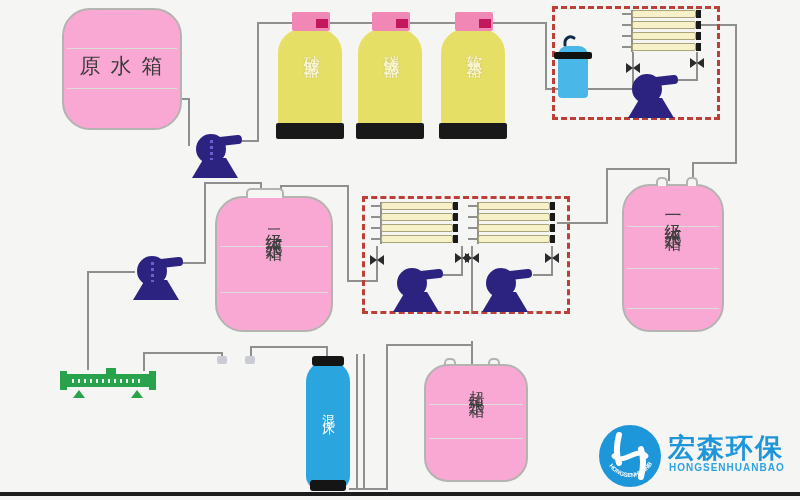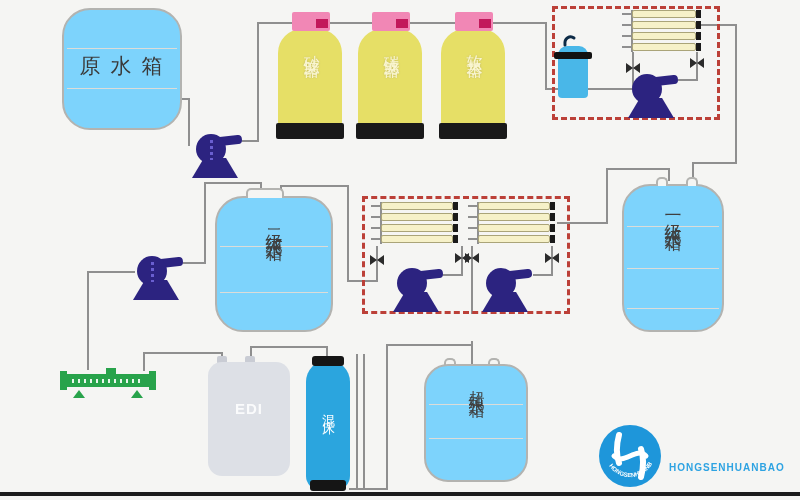--- a/index.html
+++ b/index.html
@@ -1,20 +1,20 @@
 <!DOCTYPE html>
 <html><head>
 <meta charset="utf-8">
 <style>
   html,body{margin:0;padding:0;background:#e8e8e6;}
   #canvas{position:relative;width:800px;height:500px;background:#f5f5f3;overflow:hidden;
           font-family:"Liberation Serif",serif;}
   .abs{position:absolute;}
   
-  .tank{position:absolute;background:#7dd3fc;border:2px solid #b3b3b0;border-radius:28px;box-sizing:border-box;}
+  .tank{position:absolute;background:#f9a8d4;border:2px solid #b3b3b0;border-radius:28px;box-sizing:border-box;}
   .tline{position:absolute;left:3px;right:3px;height:1px;background:#dcdcd8;}
   .tcap{position:absolute;background:#f5f5f3;border:2px solid #b3b3b0;border-bottom:none;border-radius:5px 5px 0 0;box-sizing:border-box;}
   .hlabel{position:absolute;width:100%;text-align:center;color:#3a3a3a;font-size:21px;letter-spacing:10px;padding-left:8px;box-sizing:border-box;}
   .vtext{position:absolute;left:50%;transform:translateX(-50%);writing-mode:vertical-rl;text-orientation:upright;
          color:#3f3f3f;font-size:17px;letter-spacing:4px;white-space:nowrap;}
   
   .filter{position:absolute;width:66px;height:130px;}
   .fbody{position:absolute;left:0;top:17px;width:64px;height:108px;background:#e6df66;border-radius:24px 24px 16px 16px;}
   .fcap{position:absolute;left:14px;top:0;width:38px;height:19px;background:#f187b5;border-radius:2px;}
   .fcapv{position:absolute;left:24px;top:7px;width:12px;height:9px;background:#c2185b;}
@@ -250,23 +250,20 @@
     <div class="mg" style="left:0;top:5px;width:7px;height:19px;"></div>
     <div class="mg" style="left:89px;top:5px;width:7px;height:19px;"></div>
     <div class="mg" style="left:46px;top:2px;width:10px;height:8px;"></div>
     <div class="mgfoot" style="left:13px;"></div>
     <div class="mgfoot" style="left:71px;"></div>
     <div class="mgtext"></div>
   </div>
 
   <div class="ediport" style="left:217px;"></div>
   <div class="ediport" style="left:245px;"></div>
-  <div class="edi">
-    <div class="edilabel">EDI</div>
-  </div>
 
   <div class="mixedbed">
     <div class="mblabel">混床</div>
   </div>
   <div class="mbcap" style="left:312px;top:356px;width:32px;height:10px;"></div>
   <div class="mbcap" style="left:310px;top:480px;width:36px;height:11px;"></div>
 
   <div class="tcap" style="left:444px;top:358px;width:12px;height:9px;"></div>
   <div class="tcap" style="left:488px;top:358px;width:12px;height:9px;"></div>
   <div class="tank" style="left:424px;top:364px;width:104px;height:118px;border-radius:24px;">
@@ -280,15 +277,16 @@
   <svg class="abs" width="68" height="68" style="left:596px;top:422px;">
     <circle cx="34" cy="34" r="31" fill="#1e96da"></circle>
     <path d="M23 13 C20 24 20 32 23 41" stroke="#fff" stroke-width="6" fill="none" stroke-linecap="round"></path>
     <path d="M45 27 C48 36 48 44 45 55" stroke="#fff" stroke-width="6" fill="none" stroke-linecap="round"></path>
     <path d="M18 34 C28 44 40 24 50 34" stroke="#fff" stroke-width="5" fill="none" stroke-linecap="round"></path>
     <path id="lg-arc" d="M12 42 A25 25 0 0 0 56 42" fill="none"></path>
     <text font-size="6" fill="#ffffff" font-weight="bold" font-family="Liberation Sans, sans-serif">
       <textPath href="#lg-arc" startOffset="2">HONGSENHUANBAO</textPath>
     </text>
   </svg>
+  <div class="logo-cn">宏森环保</div>
   <div class="logo-en">HONGSENHUANBAO</div>
 
 </div>
 
 </body></html>

